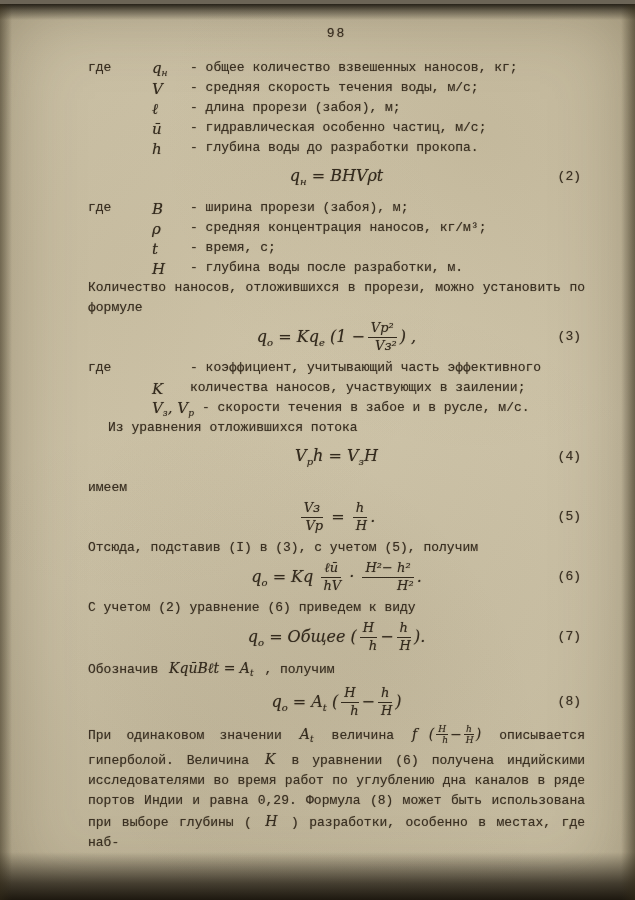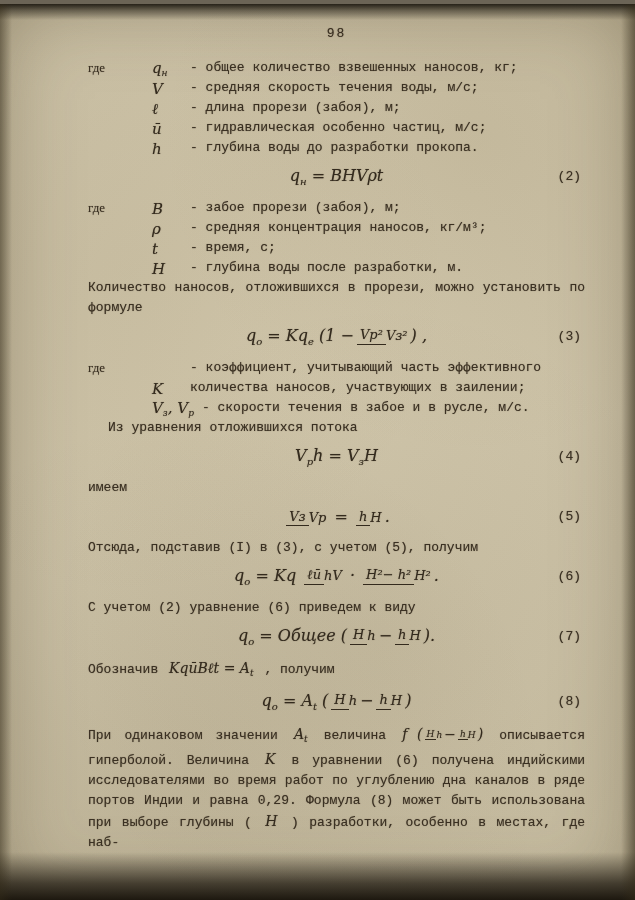--- a/index.html
+++ b/index.html
@@ -23,31 +23,31 @@
   .edge-bottom{bottom:0;left:0;right:0;height:52px;background:linear-gradient(0deg, rgba(24,19,11,.96) 8%, rgba(24,19,11,.7) 40%, rgba(24,19,11,0));}
   .edge-left{top:0;bottom:0;left:0;width:12px;background:linear-gradient(90deg, rgba(50,42,24,.5), rgba(50,42,24,0));}
   .edge-right{top:0;bottom:0;right:0;width:14px;background:linear-gradient(270deg, rgba(50,42,24,.55), rgba(50,42,24,0));}
   .content{position:absolute; left:88px; right:50px; top:20px; z-index:2;}
   .t{font-family:"Liberation Mono","DejaVu Sans Mono",monospace; font-size:13px; line-height:20px; color:var(--ink); text-shadow:0 0 1px rgba(58,48,34,.55);}
   .h{font-family:"DejaVu Serif",serif; font-style:italic; color:var(--hand); text-shadow:0 0 1px rgba(51,42,29,.5);}
   .pagenum{text-align:center; letter-spacing:2px; margin:0 0 14px 0;}
   .para{text-align:justify; margin:0;}
   .ind{text-indent:20px;}
   .where{display:flex; margin:0;}
-  .wlabel{width:64px; flex:none;font-family:Liberation Serif, serif;}
+  .wlabel{width:64px; flex:none;}
   .defs{flex:1;}
   .def{display:flex; align-items:flex-end;}
   .sym{flex:none; min-width:30px; margin-right:8px; font-size:15px; white-space:nowrap;}
   .sb{font-size:9px; vertical-align:-3px;}
   .txt{flex:1;}
   .eq{position:relative; display:flex; justify-content:center; align-items:center; min-height:32px; margin:3px 0 5px;}
   .eq .h{font-size:16px; line-height:1.2;}
   .eq .sb{font-size:10px; vertical-align:-4px;}
   .tag{position:absolute; right:4px; top:50%; transform:translateY(-50%);}
-  .fr{display:inline-flex; flex-direction:row; align-items:flex-start; vertical-align:middle; line-height:1.12; font-size:13px; margin:0 3px;}
+  .fr{display:inline-flex; flex-direction:column; align-items:flex-end; vertical-align:middle; line-height:1.12; font-size:13px; margin:0 3px;}
   .fr .n{padding:0 3px 1px; border-bottom:1.3px solid var(--hand);}
   .fr .d{padding-top:1px;}
   .ih{font-size:14px; margin:0 3px;}
   .frs{font-size:9px; line-height:1.05; margin:0 2px;}
   .frs .n{padding:0 2px 0; border-bottom:1px solid var(--hand);}
 </style>
 </head>
 <body>
 
 <div class="page">
@@ -87,21 +87,21 @@
     <div class="eq">
       <span class="h"><span>q</span><span class="sb">н</span> <span>= BHVρt</span></span>
       <span class="t tag">(2)</span>
     </div>
 
     <div class="where">
       <div class="wlabel t">где</div>
       <div class="defs">
         <div class="def">
           <span class="sym h"><span>B</span></span>
-          <span class="txt t">- забое прорези (забоя), м;</span>
+          <span class="txt t">- ширина прорези (забоя), м;</span>
         </div>
         <div class="def">
           <span class="sym h"><span>ρ</span></span>
           <span class="txt t">- средняя концентрация наносов, кг/м³;</span>
         </div>
         <div class="def">
           <span class="sym h"><span>t</span></span>
           <span class="txt t">- время, с;</span>
         </div>
         <div class="def">

